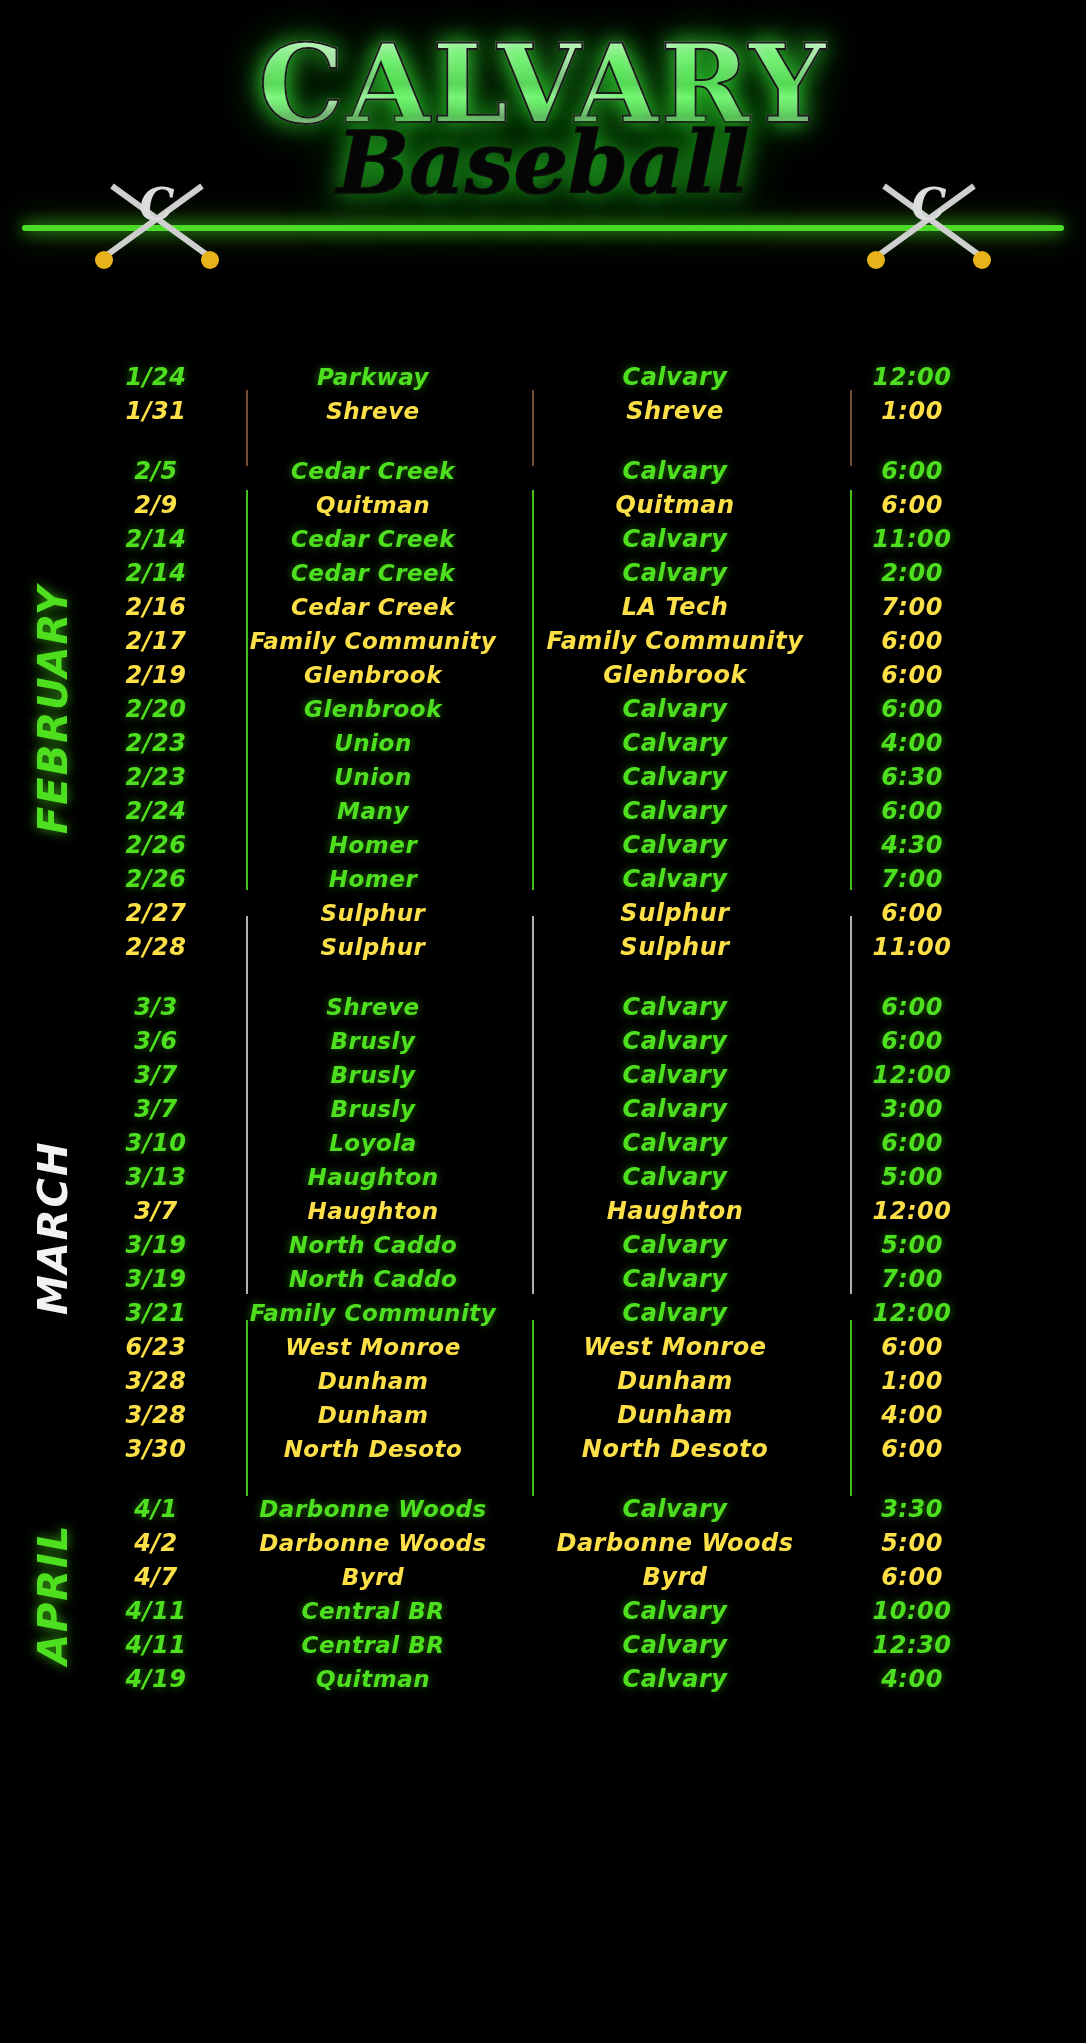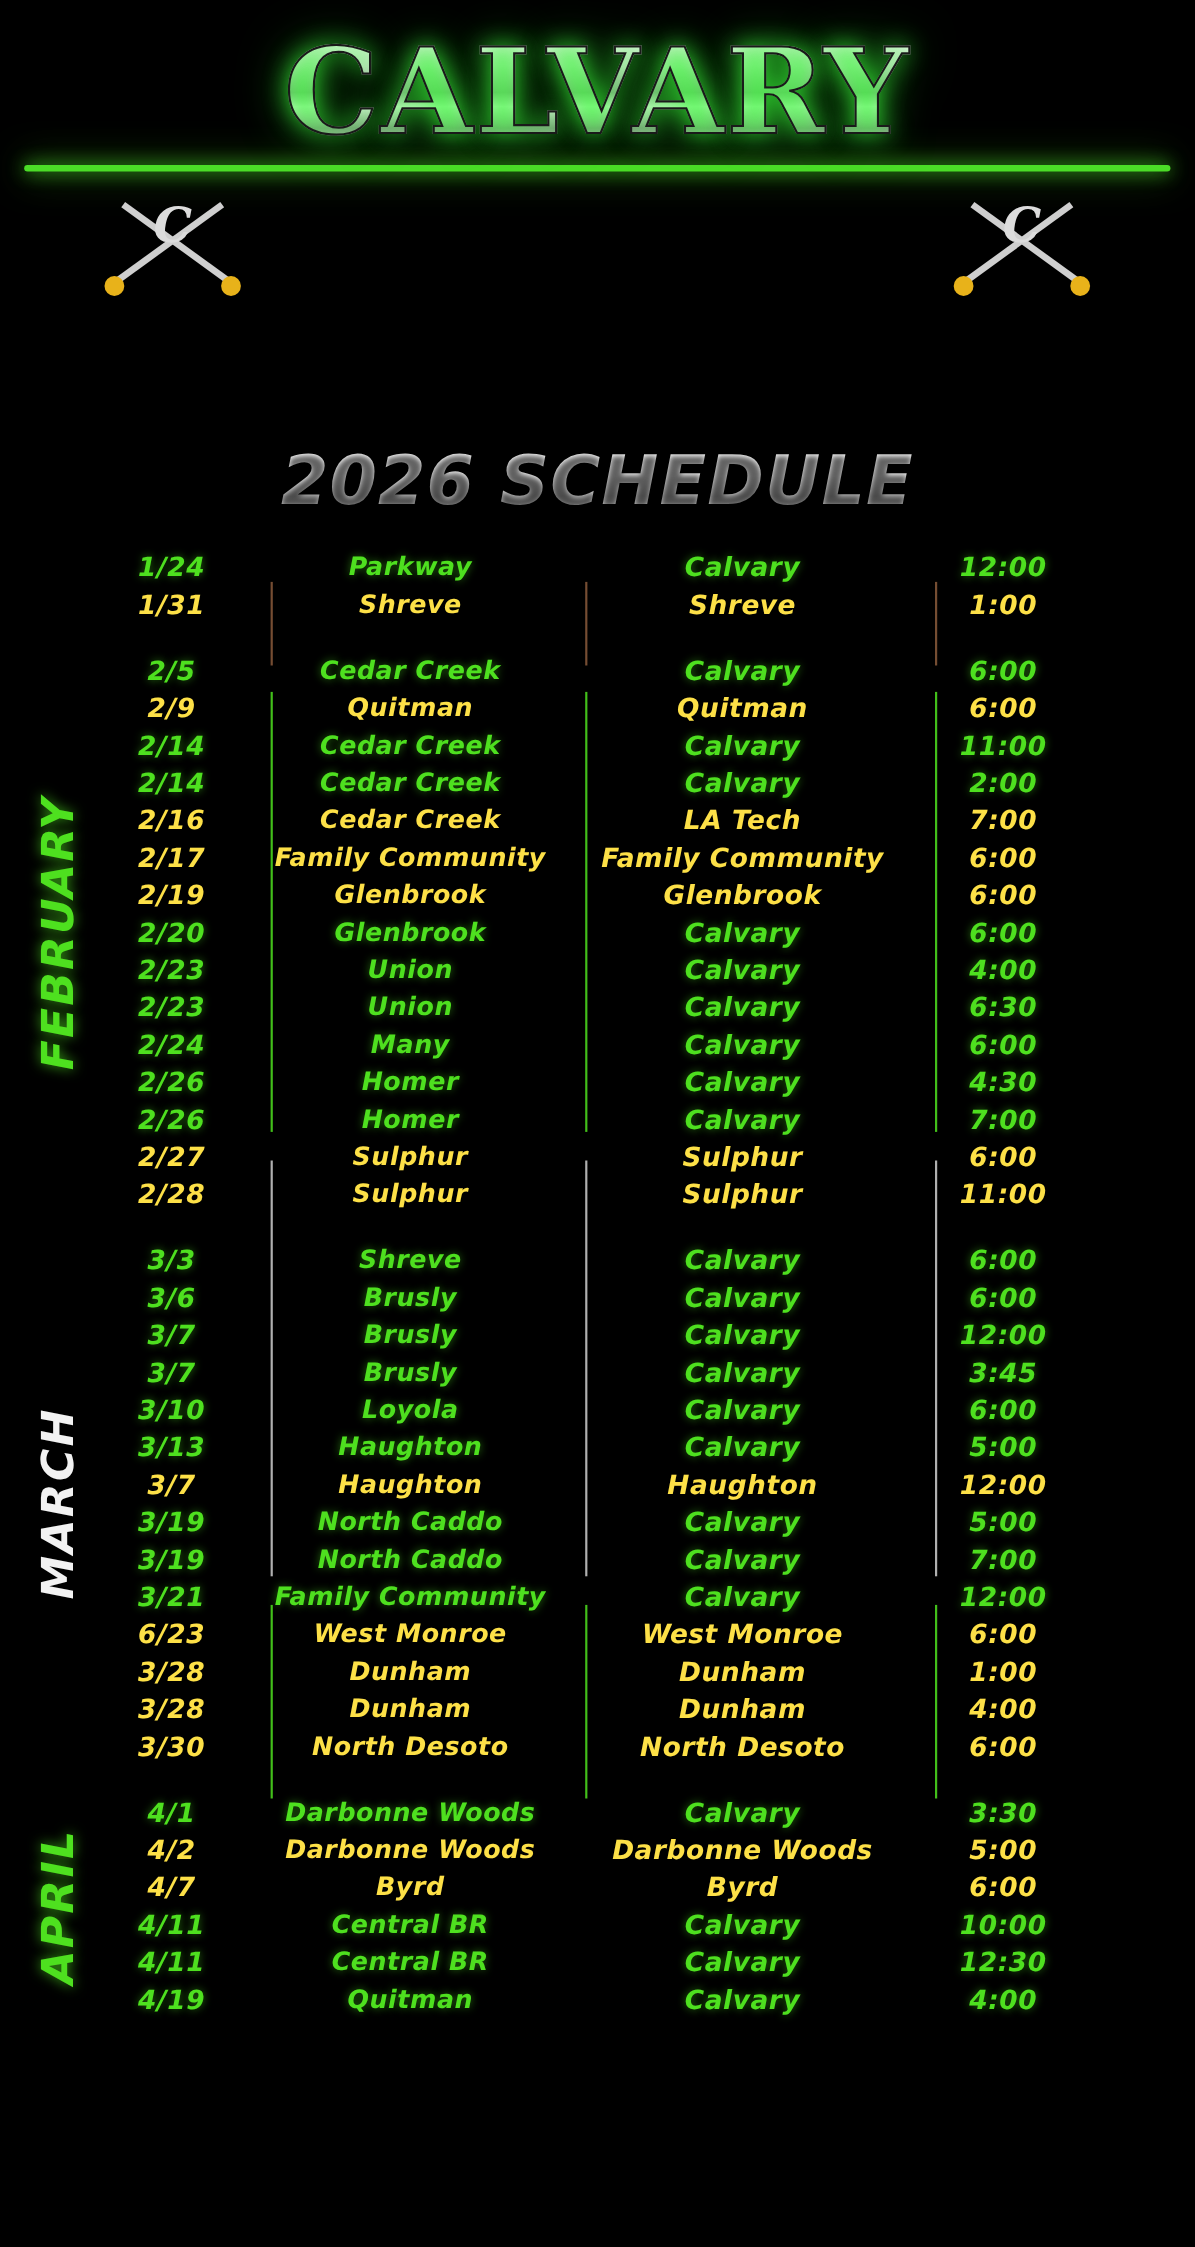--- a/index.html
+++ b/index.html
@@ -147,24 +147,24 @@
         <path d="M132 92 L30 18"></path>
       </g>
       <g fill="#e8b21a">
         <circle cx="22" cy="92" r="9"></circle>
         <circle cx="128" cy="92" r="9"></circle>
       </g>
       <text x="75" y="52" font-family="DejaVu Serif, serif" font-size="44" font-weight="bold" fill="#dcdcdc" text-anchor="middle" font-style="italic">C</text>
     </svg>
 
     <div class="wordmark">CALVARY</div>
+    <div class="script">Baseball</div>
     <div class="glowline"></div>
   </div>
 
-  <div class="title">2026 SCHEDULE</div>
 
   <div class="sched">
     <div class="sepwrap">
       <div class="sep brown" style="left:150px; top:30px;  height:76px;"></div>
       <div class="sep brown" style="left:436px; top:30px;  height:76px;"></div>
       <div class="sep brown" style="left:754px; top:30px;  height:76px;"></div>
       <div class="sep" style="left:150px; top:130px; height:400px;"></div>
       <div class="sep" style="left:436px; top:130px; height:400px;"></div>
       <div class="sep" style="left:754px; top:130px; height:400px;"></div>
       <div class="sep white" style="left:150px; top:556px; height:378px;"></div>
@@ -301,21 +301,21 @@
           <div class="row home">
             <div class="date">3/7</div>
             <div class="opp">Brusly</div>
             <div class="loc">Calvary</div>
             <div class="time">12:00</div>
           </div>
           <div class="row home">
             <div class="date">3/7</div>
             <div class="opp">Brusly</div>
             <div class="loc">Calvary</div>
-            <div class="time">3:45</div>
+            <div class="time">3:00</div>
           </div>
           <div class="row home">
             <div class="date">3/10</div>
             <div class="opp">Loyola</div>
             <div class="loc">Calvary</div>
             <div class="time">6:00</div>
           </div>
           <div class="row home">
             <div class="date">3/13</div>
             <div class="opp">Haughton</div>

